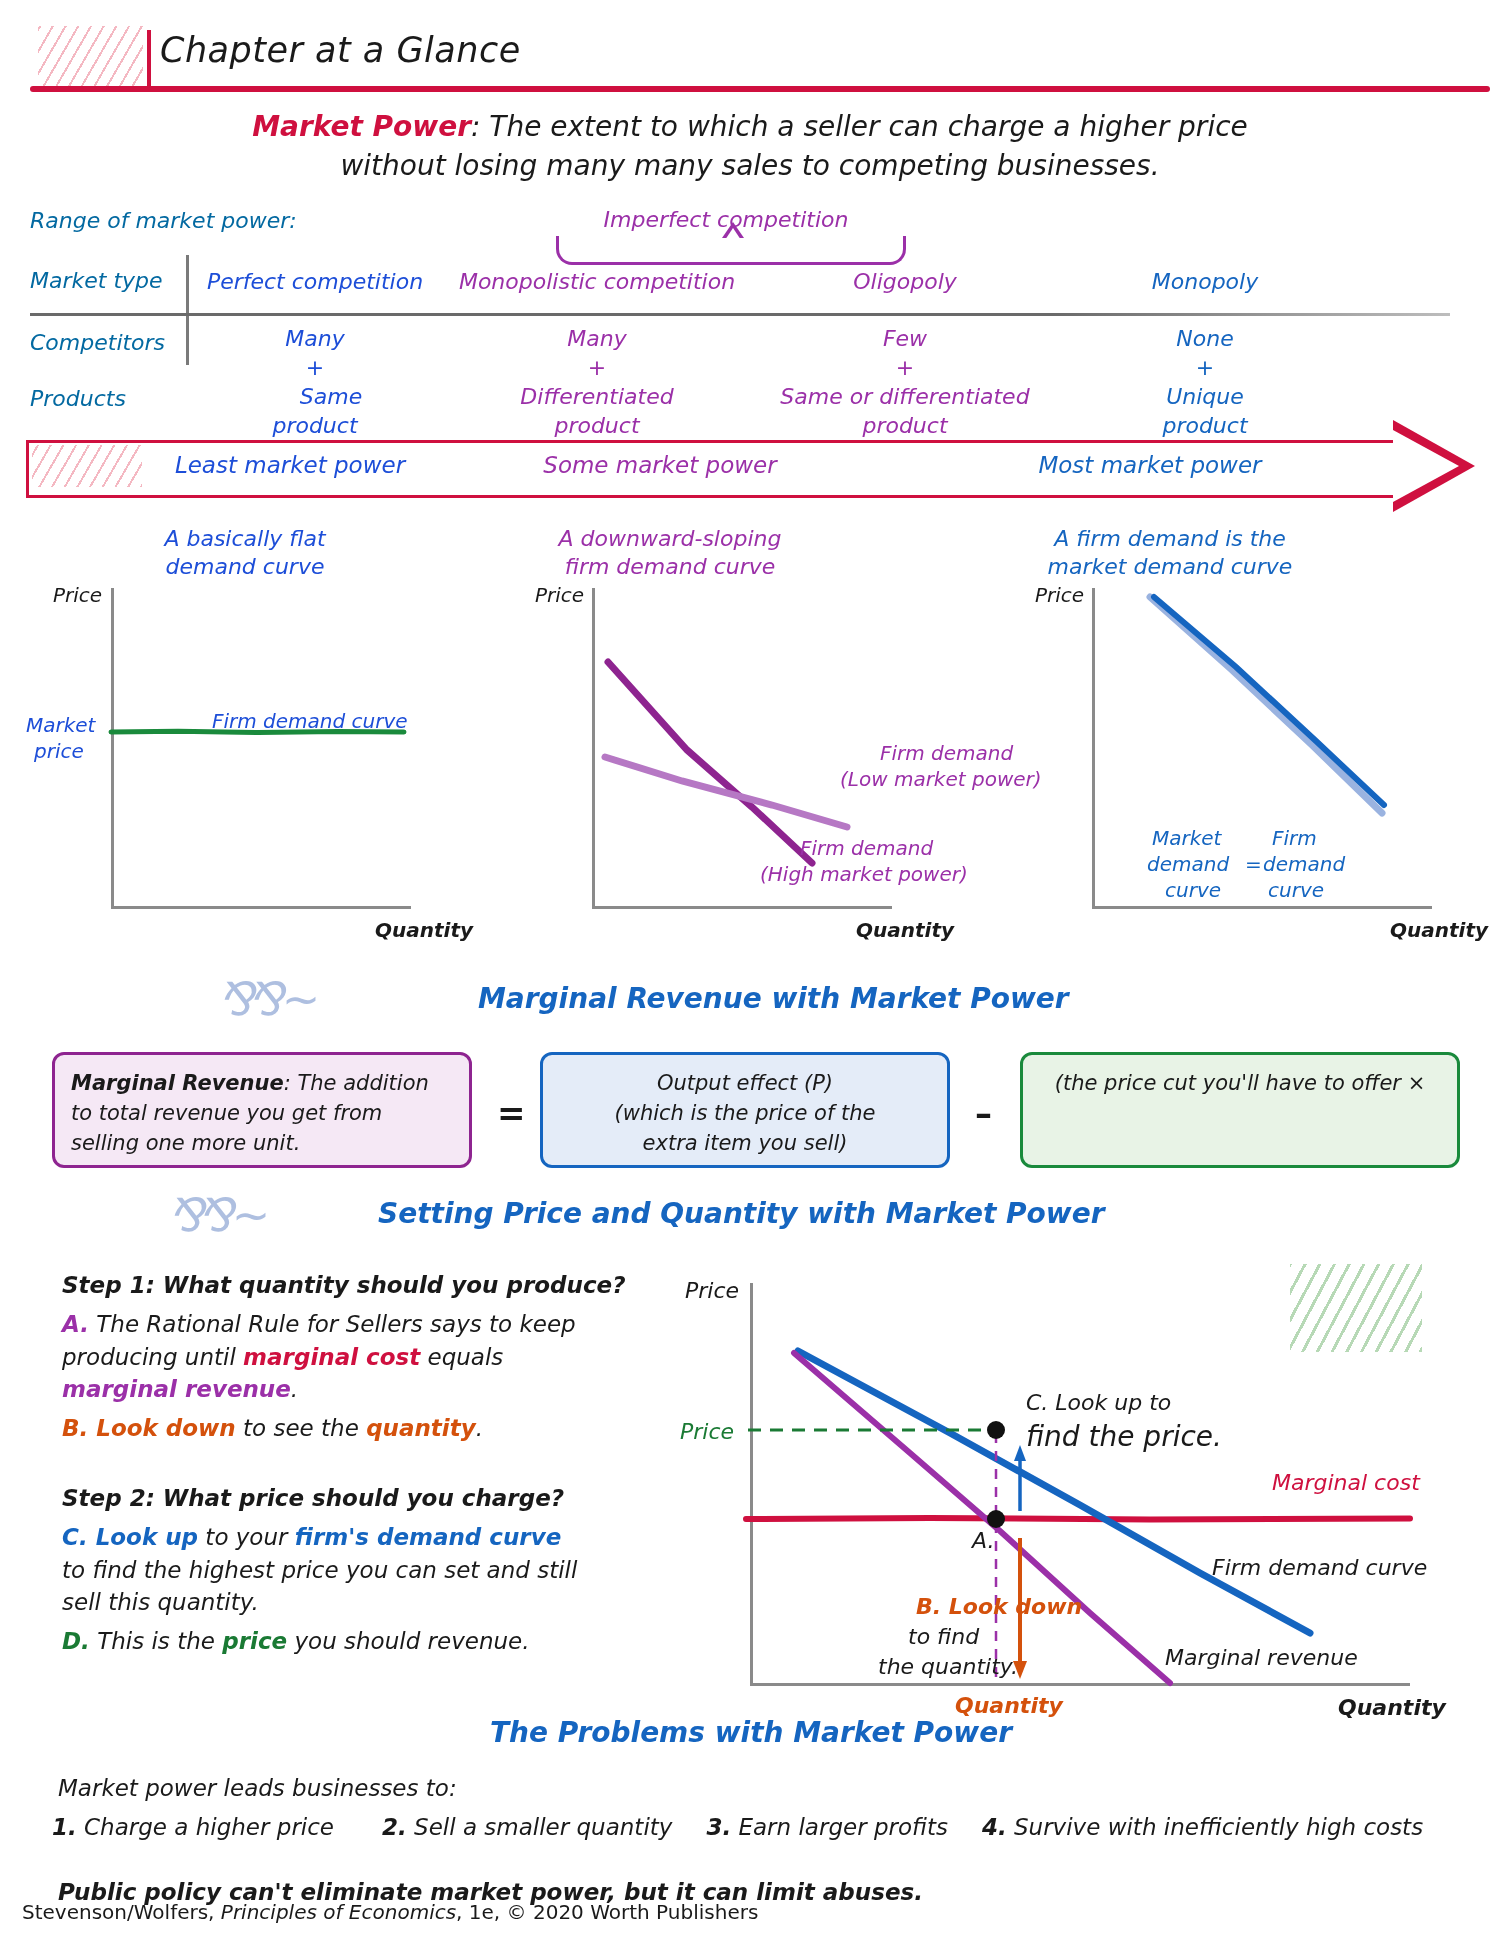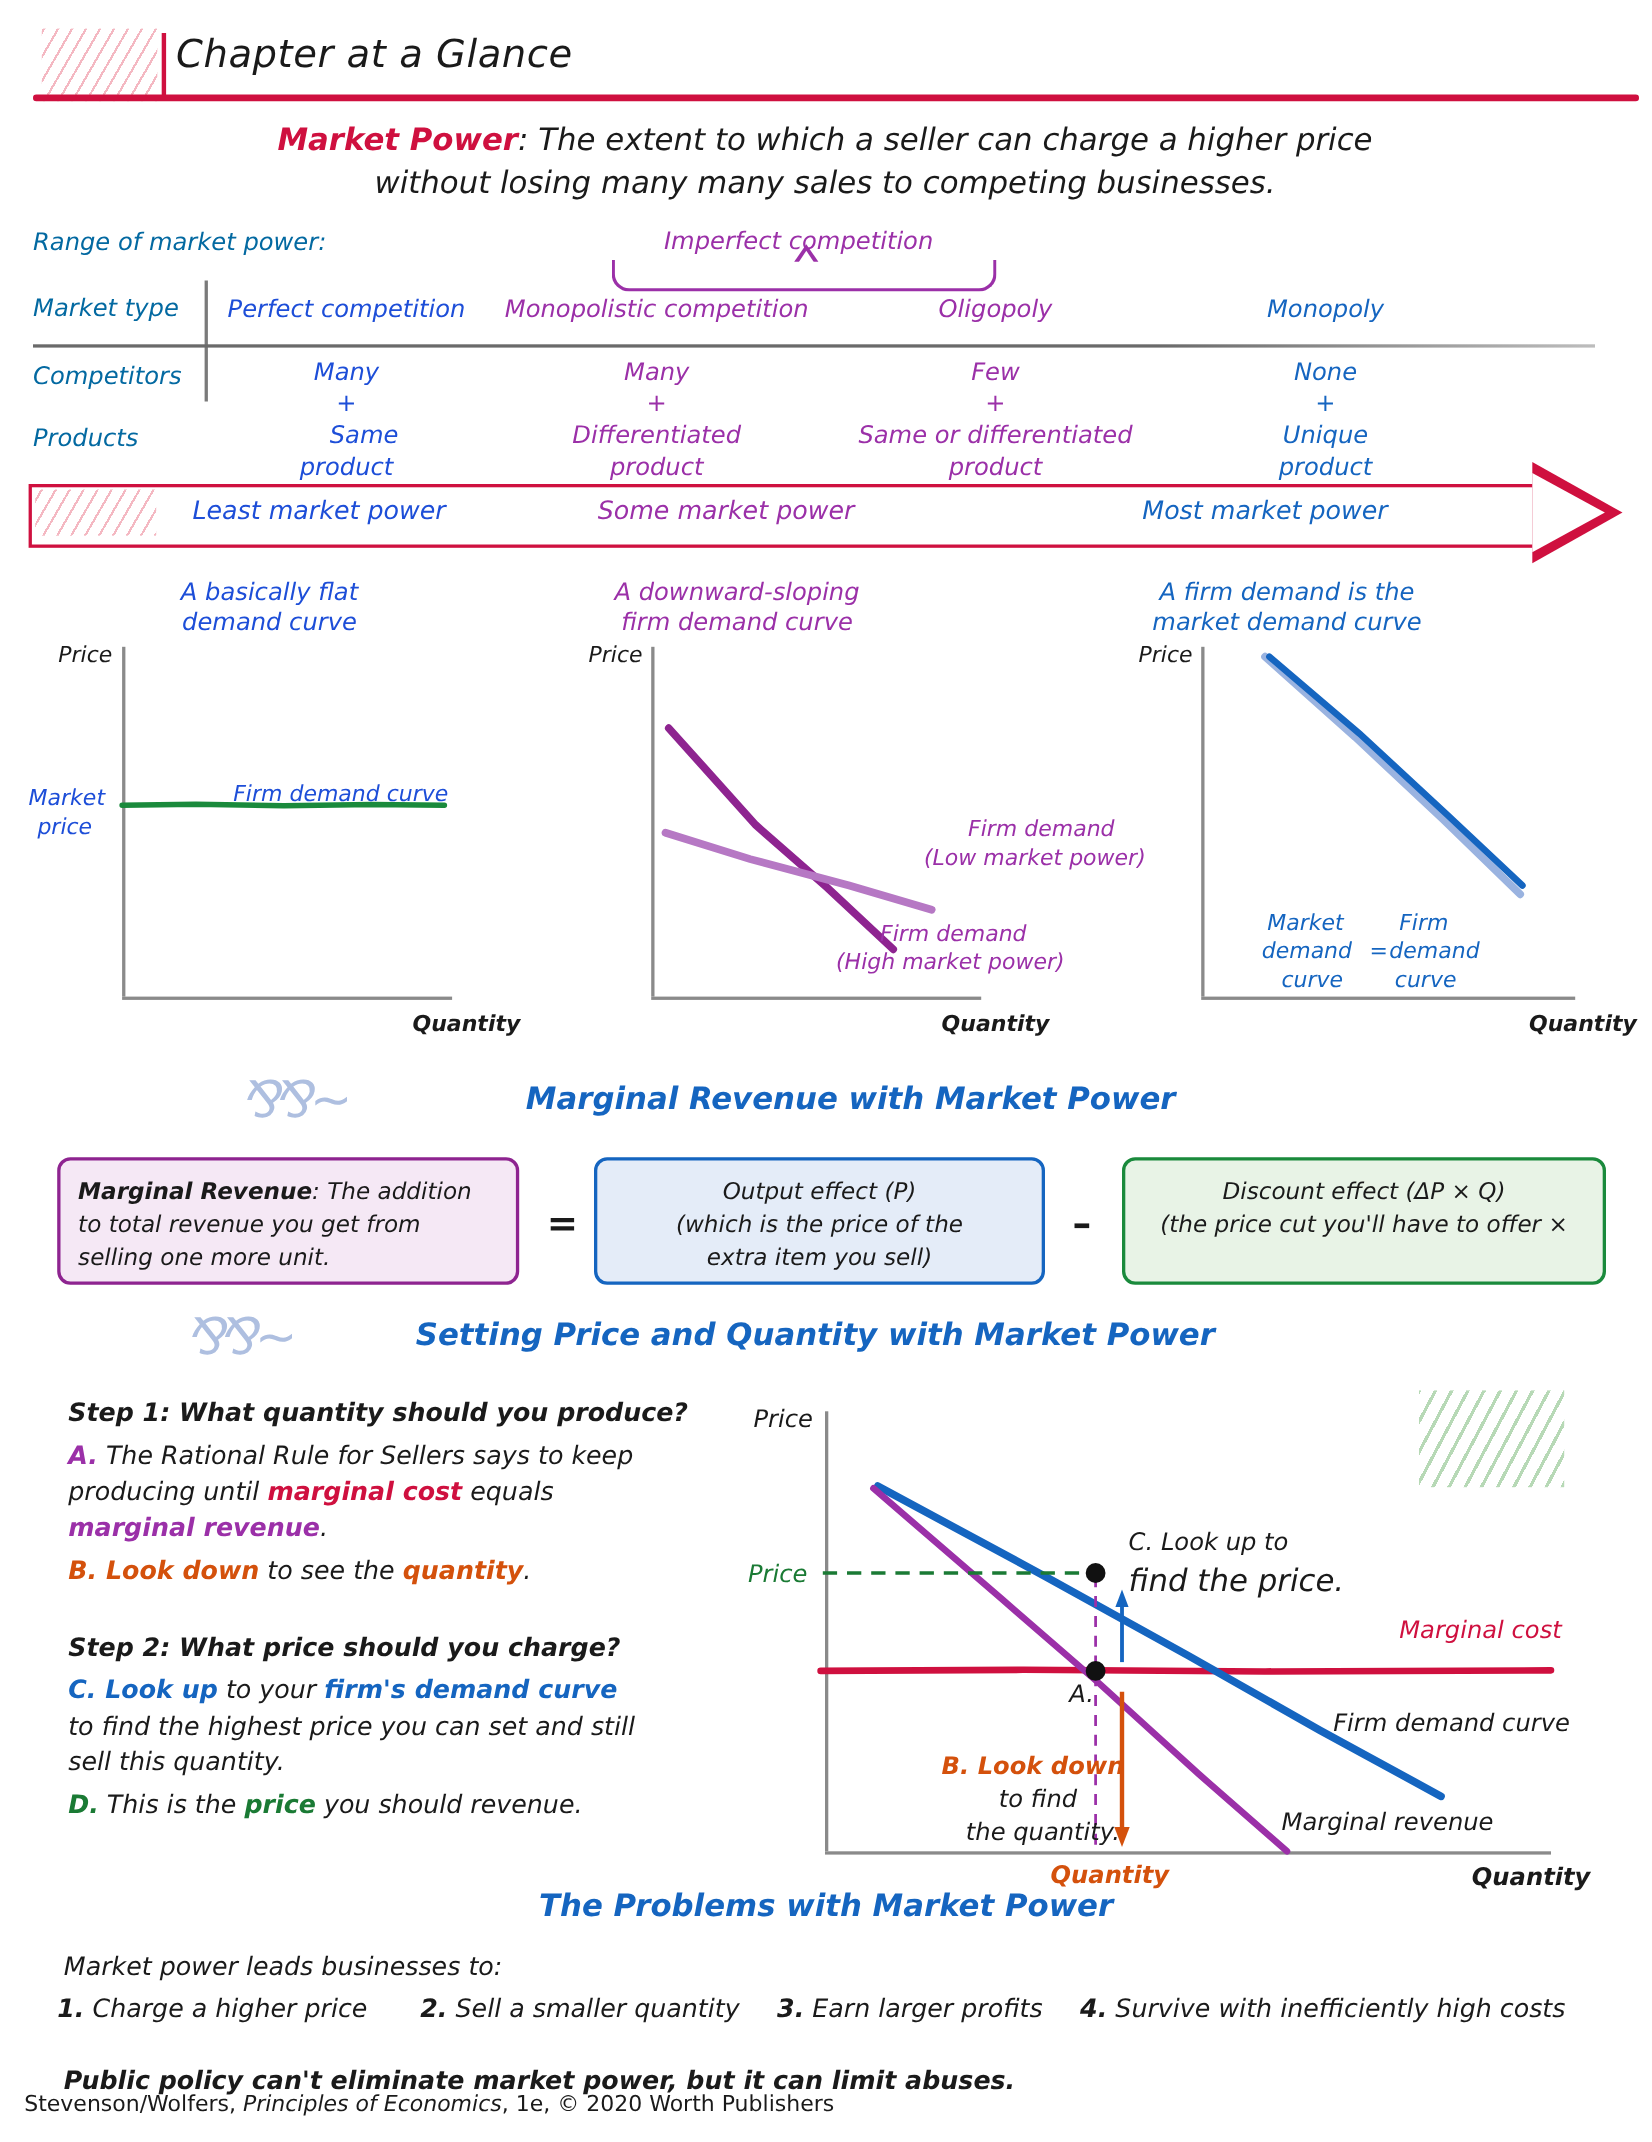--- a/index.html
+++ b/index.html
@@ -197,21 +197,20 @@
   <b>Marginal Revenue</b><span>: The addition to total revenue you get from selling one more unit.</span>
 </div>
 <div class="op" style="left:497px;">=</div>
 <div class="fbox" id="fbox2">
   <div>Output effect (P)</div>
   <div>(which is the price of the</div>
   <div>extra item you sell)</div>
 </div>
 <div class="op" style="left:975px;">–</div>
 <div class="fbox" id="fbox3">
-  <div>Discount effect (ΔP × Q)</div>
   <div>(the price cut you'll have to offer ×</div>
 </div>
 
 <div class="squig" style="left:172px;top:1188px;">⅋⅋∼</div>
 <div class="sec-h" style="left:378px;top:1197px;">Setting Price and Quantity with Market Power</div>
 
 <div class="step-h" style="left:62px;top:1272px;">Step 1: What quantity should you produce?</div>
 <div class="step-t" style="left:62px;top:1308px;">
   <span class="purple" style="font-weight:bold;">A.</span><span> The Rational Rule for Sellers says to keep producing until </span><span class="kw-red">marginal cost</span><span> equals </span><span class="purple" style="font-weight:bold;">marginal revenue</span><span>.</span>
 </div>
@@ -252,21 +251,21 @@
   <polygon points="270,396 263,378 277,378" fill="#d4510c"></polygon>
 
   <circle cx="246" cy="147" r="9" fill="#111"></circle>
   <circle cx="246" cy="236" r="9" fill="#111"></circle>
 </svg>
 
 <div class="axname darkgreen" style="left:680px;top:1419px;font-size:22px;">Price</div>
 <div class="axname purple" style="left:972px;top:1528px;font-size:22px;">A.</div>
 <div class="axname blue" style="left:1026px;top:1390px;font-size:22px;">C. Look up to</div>
 <div class="axname blue" style="left:1026px;top:1420px;font-size:28px;">find the price.</div>
-<div class="axname orange" style="left:856px;top:1594px;font-size:22px;font-weight:bold;">B. Look down</div>
+<div class="axname orange" style="left:916px;top:1594px;font-size:22px;font-weight:bold;">B. Look down</div>
 <div class="axname" style="left:908px;top:1624px;font-size:22px;">to find</div>
 <div class="axname" style="left:878px;top:1654px;font-size:22px;">the quantity.</div>
 <div class="axname orange" style="left:955px;top:1693px;font-size:22px;font-weight:bold;">Quantity</div>
 <div class="axname kw-red" style="left:1272px;top:1470px;font-size:22px;font-weight:normal;color:#cf103f;">Marginal cost</div>
 <div class="axname blue" style="left:1212px;top:1555px;font-size:22px;">Firm demand curve</div>
 <div class="axname purple" style="left:1165px;top:1645px;font-size:22px;">Marginal revenue</div>
 
 <div class="abs" id="probs-h">The Problems with Market Power</div>
 <div class="abs" id="lead">Market power leads businesses to:</div>
 <div class="abs" id="nums">

